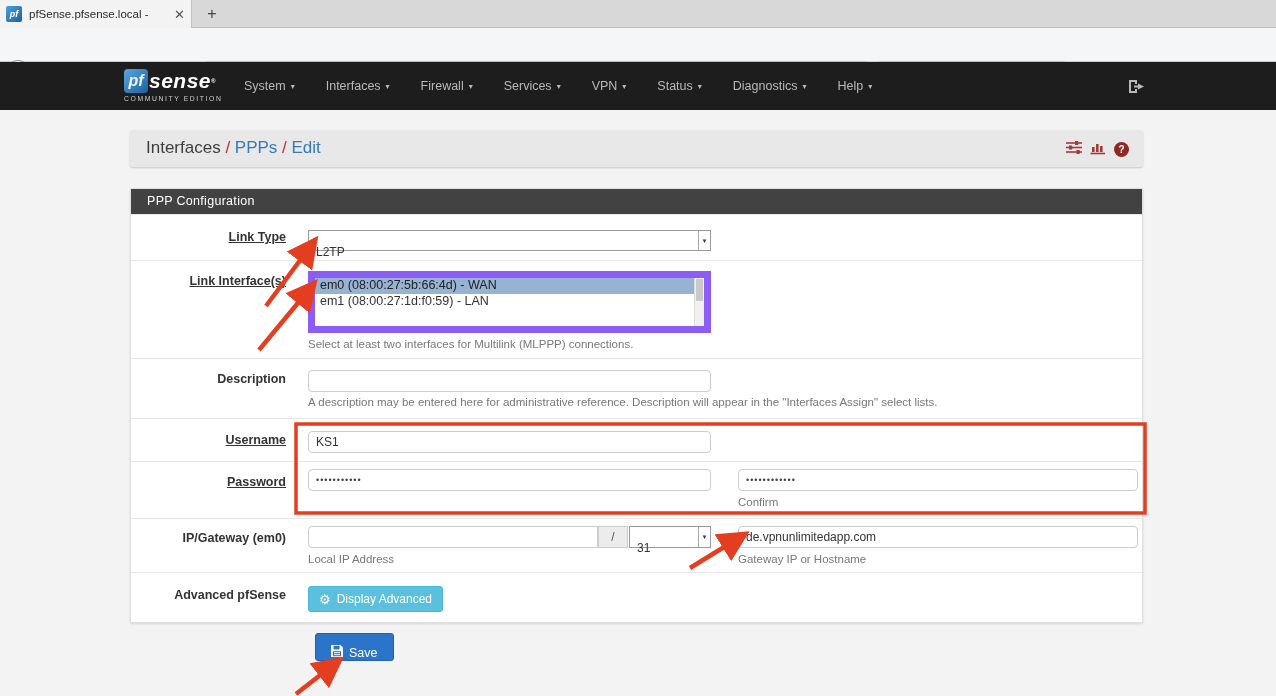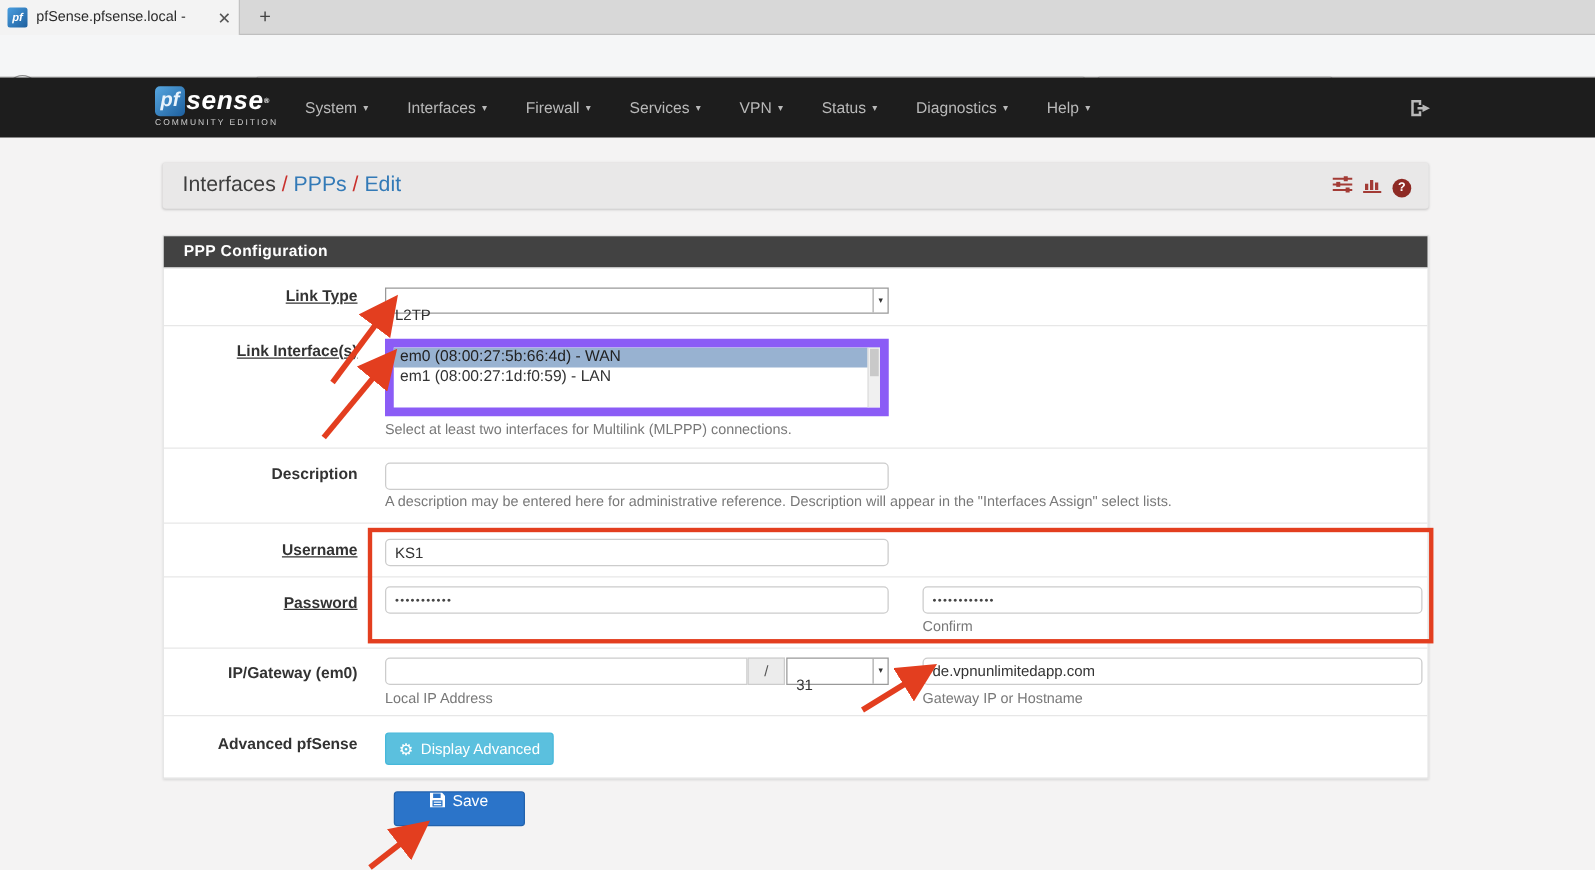--- a/index.html
+++ b/index.html
@@ -64,40 +64,40 @@
   .crumbbar { position:absolute; left:130px; top:130px; width:1013px; height:37px; background:#e9e8e8; border-radius:3px; box-shadow:0 1px 2px rgba(0,0,0,.18); }
   .crumbtext { position:absolute; left:16px; top:8px; font-size:17px; }
   .crumb-root { color:#3e3e3e; }
   .crumb-sep { color:#c9302c; }
   .crumb-link { color:#337ab7; cursor:pointer; }
   .crumb-icons { position:absolute; right:14px; top:10px; display:flex; align-items:center; gap:8px; }
   .helpcircle { width:15px; height:15px; border-radius:50%; background:#8e2a24; color:#fff; font-size:10px; font-weight:bold; text-align:center; line-height:15px; }
 
   
   .panel { position:absolute; left:130px; top:188px; width:1013px; background:#fff; border:1px solid #e0e0e0; box-shadow:0 1px 2px rgba(0,0,0,.12); }
-  .panel-header { height:25px; background:#424242; color:#fff; font-weight:bold; font-size:12.5px; line-height:25px; padding-left:16px; letter-spacing:.3px; }
+  .panel-header { height:25px; background:#424242; color:#fff; font-weight:normal; font-size:12.5px; line-height:25px; padding-left:16px; letter-spacing:.3px; }
   .frow { position:relative; border-top:1px solid #e7e7e7; }
   .frow:first-of-type { border-top:none; }
   .flabel { position:absolute; left:16px; width:139px; text-align:right; font-weight:bold; font-size:12.5px; color:#333; }
   .flabel.helplink { text-decoration:underline; }
   .helper { position:absolute; font-size:11.5px; color:#787878; }
   .tinput { position:absolute; height:22px; border:1px solid #ccc; border-radius:4px; font-size:12px; color:#333; padding:1px 7px; font-family:"Liberation Sans",sans-serif; outline:none; background:#fff; }
   .pwd { font-size:9px; letter-spacing:1px; color:#444; }
   .gselect { position:absolute; height:21px; border:1px solid #999; background:#fff; font-size:12px; color:#333; }
   .gsel-val { position:absolute; left:7px; top:14px; }
   .gsel-arrow { position:absolute; right:0; top:0; bottom:0; width:12px; border-left:1px solid #aaa; font-size:7px; color:#333; text-align:center; line-height:19px; }
   .listbox { position:absolute; left:177px; top:10px; width:403px; height:62px; border:7px solid #8b5cf6; background:#fff; overflow:hidden; }
   .lopt { font-size:12.5px; line-height:15.5px; padding-left:5px; color:#333; white-space:nowrap; }
   .lopt.selected { background:#98b2d1; color:#222; }
   .lscroll { position:absolute; right:0; top:0; bottom:0; width:10px; background:#f0f0f0; border-left:1px solid #ddd; }
   .lthumb { position:absolute; left:1px; top:1px; width:7px; height:22px; background:#c9c9c9; }
   .addon { position:absolute; height:22px; background:#ececec; border:1px solid #ccc; font-size:12px; color:#555; text-align:center; line-height:20px; }
   .btn-info { position:absolute; left:177px; top:13px; height:26px; background:#5bc0de; border:1px solid #46b8da; border-radius:3px; color:#fff; font-size:12px; padding:0 10px; display:flex; align-items:center; gap:6px; cursor:pointer; }
   .gear { font-size:13px; line-height:1; }
-  .btn-save { position:absolute; left:315px; top:633px; height:28px; background:#2b74c9; border:1px solid #2262ad; border-radius:3px; color:#fff; font-size:12.5px; padding:0 28px; display:flex; align-items:flex-start; gap:6px; cursor:pointer; }
+  .btn-save { position:absolute; left:315px; top:633px; height:28px; background:#2b74c9; border:1px solid #2262ad; border-radius:3px; color:#fff; font-size:12.5px; padding:0 15px; display:flex; align-items:flex-end; gap:6px; cursor:pointer; }
 
   
   .annot { position:absolute; left:0; top:0; width:1276px; height:696px; pointer-events:none; z-index:50; }
 </style>
 </head>
 <body>
 
 <div id="app">
 
   <div class="tabbar">

